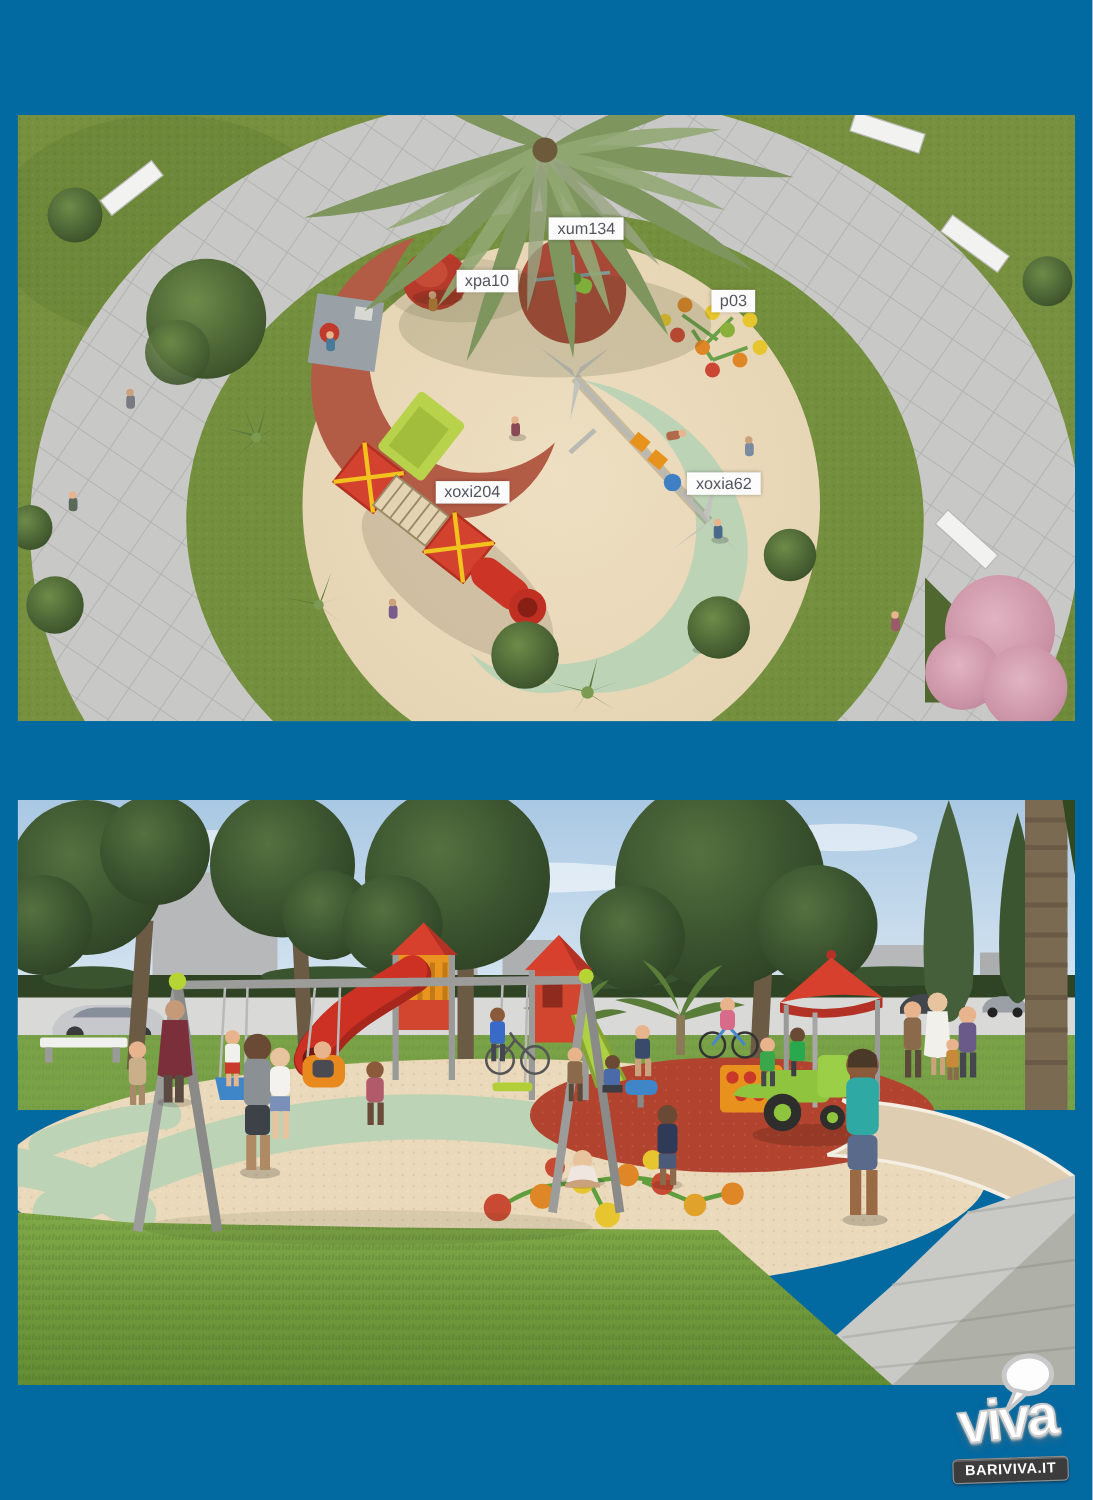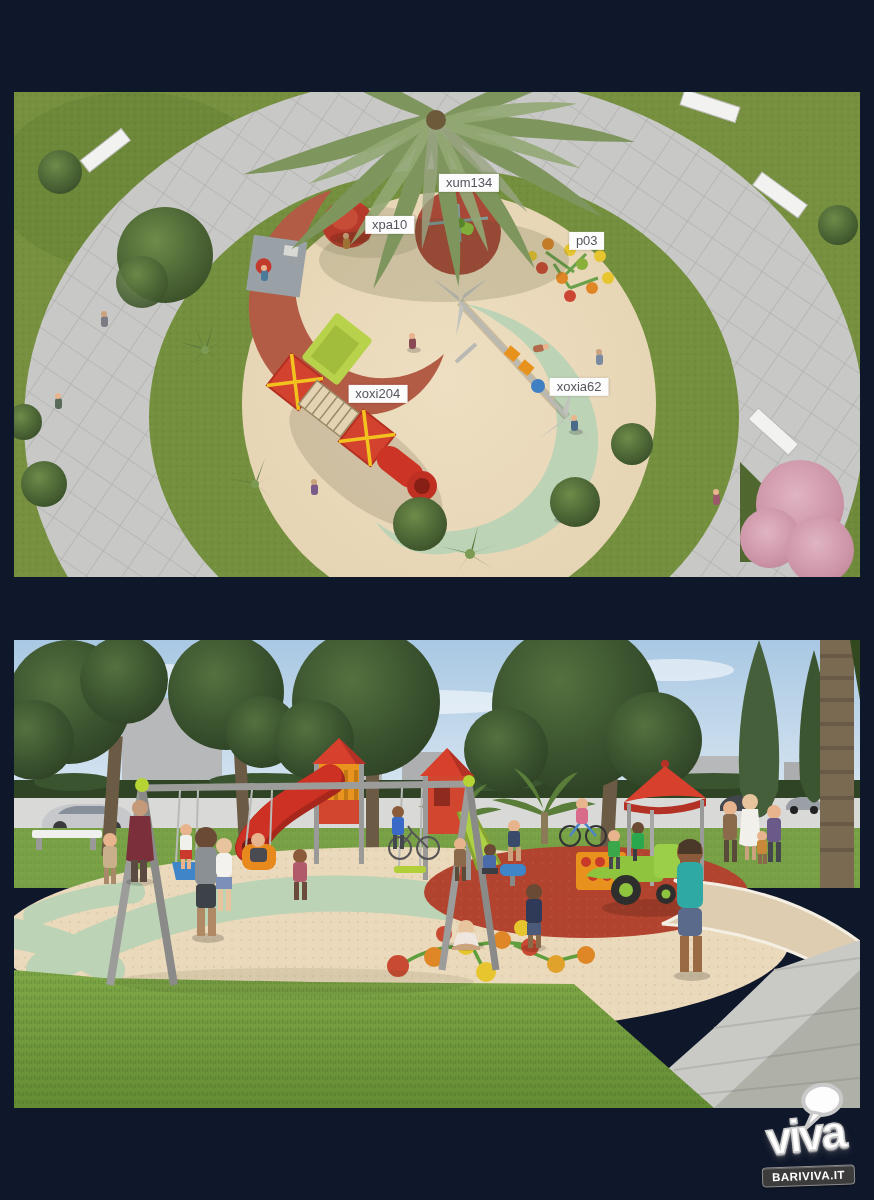--- a/index.html
+++ b/index.html
@@ -1,16 +1,16 @@
 <!DOCTYPE html>
 <html><head>
 <meta charset="utf-8">
 <style>
   html,body{margin:0;padding:0;background:#ffffff;}
-  .page{position:relative;width:874px;height:1200px;background:#0f172a;overflow:hidden;
+  .page{position:relative;width:874px;height:1200px;background:#0369a1;overflow:hidden;
         font-family:"Liberation Sans",sans-serif;}
   figure.render{position:absolute;margin:0;padding:0;overflow:hidden;}
   figure.render svg{display:block;}
   #aerial{left:14px;top:92px;width:846px;height:485px;}
   #perspective{left:14px;top:640px;width:846px;height:468px;}
 
   
   .eq-label{position:absolute;transform:translate(-50%,-50%);
     background:#fcfcfc;color:#54555e;font-size:13px;line-height:1.25;
     padding:1px 7px;box-shadow:0 0 3px rgba(0,0,0,.28);white-space:nowrap;}

